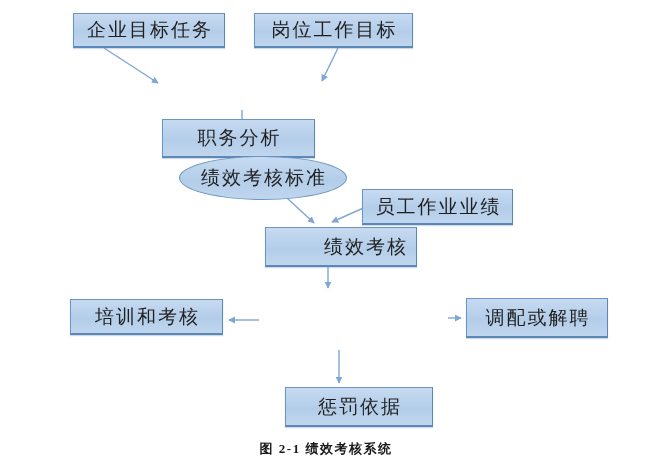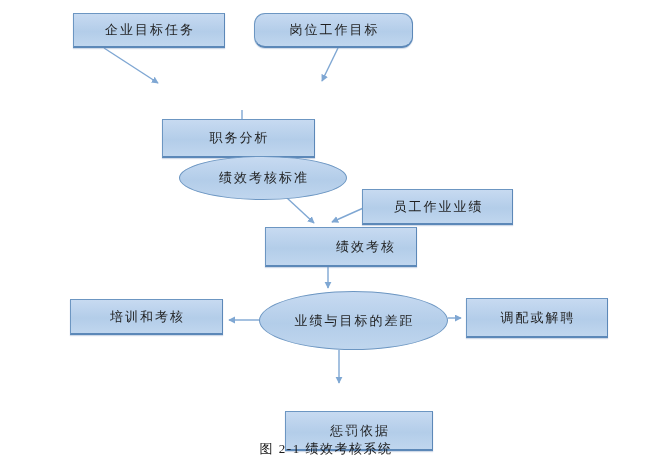--- a/index.html
+++ b/index.html
@@ -5,45 +5,45 @@
   html,body{margin:0;padding:0;background:#ffffff;}
   .stage{
     position:relative;width:672px;height:464px;background:#ffffff;overflow:hidden;
     font-family:"Liberation Serif","DejaVu Serif",serif;
   }
   .node{
     position:absolute;box-sizing:border-box;
     display:flex;align-items:center;justify-content:center;
     background:linear-gradient(180deg,var(--fill-top) 0%,var(--fill-mid) 55%,var(--fill-bottom) 100%);
     border:1.4px solid var(--node-border);
-    color:var(--text);font-size:13px;letter-spacing:2px;text-indent:2px;
+    color:var(--text);font-size:19px;letter-spacing:2px;text-indent:2px;
     white-space:nowrap;
   }
   .rect{
     border-bottom-width:2.2px;border-bottom-color:var(--node-border-dark);
     border-right-color:var(--node-border-dark);
     box-shadow:0 1px 1px rgba(120,150,190,0.35);
   }
   .ellipse{border-radius:50%;}
   svg.wires{position:absolute;left:0;top:0;width:672px;height:464px;pointer-events:none;}
   .caption{
     position:absolute;left:0;top:440px;width:652px;text-align:center;
-    color:#1a1a1a;font-size:13px;letter-spacing:1.5px;
+    color:#1a1a1a;font-size:13px;letter-spacing:1.5px;font-weight:bold;
   }
   
   #n-enterprise{left:73px;top:13px;width:152px;height:35px;}
-  #n-post{left:254px;top:13px;width:159px;height:35px;border-radius:11px;}
+  #n-post{left:254px;top:13px;width:159px;height:35px;}
   #n-job{left:162px;top:71px;width:153px;height:39px;margin-top:48px;}
   #n-standard{left:179px;top:156px;width:168px;height:44px;}
   #n-employee{left:362px;top:157px;width:151px;height:36px;margin-top:32px;}
   #n-appraisal{left:265px;top:227px;width:152px;height:40px;padding-left:48px;}
   #n-gap{left:259px;top:291px;width:189px;height:59px;}
   #n-training{left:70px;top:299px;width:153px;height:36px;}
   #n-transfer{left:466px;top:298px;width:142px;height:40px;}
-  #n-punish{left:285px;top:387px;width:148px;height:40px;margin-top:24px;}
+  #n-punish{left:285px;top:387px;width:148px;height:40px;}
 </style>
 </head>
 <body>
 
 <div class="stage">
 
   <svg class="wires" viewBox="0 0 672 464">
     <defs>
       <marker id="arw" markerWidth="8" markerHeight="8" refX="6.2" refY="3.5" orient="auto" markerUnits="userSpaceOnUse">
         <path d="M0,0 L7,3.5 L0,7 z" class="arrowhead" fill="#7fa7d3"></path>
@@ -67,21 +67,20 @@
   <div class="node rect" id="n-post">岗位工作目标</div>
 
   <div class="node rect" id="n-job">职务分析</div>
 
   <div class="node ellipse" id="n-standard">绩效考核标准</div>
 
   <div class="node rect" id="n-employee">员工作业业绩</div>
 
   <div class="node rect" id="n-appraisal">绩效考核</div>
 
-  <div class="node ellipse" id="n-gap">业绩与目标的差距</div>
 
   <div class="node rect" id="n-transfer">调配或解聘</div>
 
   <div class="node rect" id="n-training">培训和考核</div>
 
   <div class="node rect" id="n-punish">惩罚依据</div>
 
   <div class="caption">图 2-1 绩效考核系统</div>
 </div>
 

